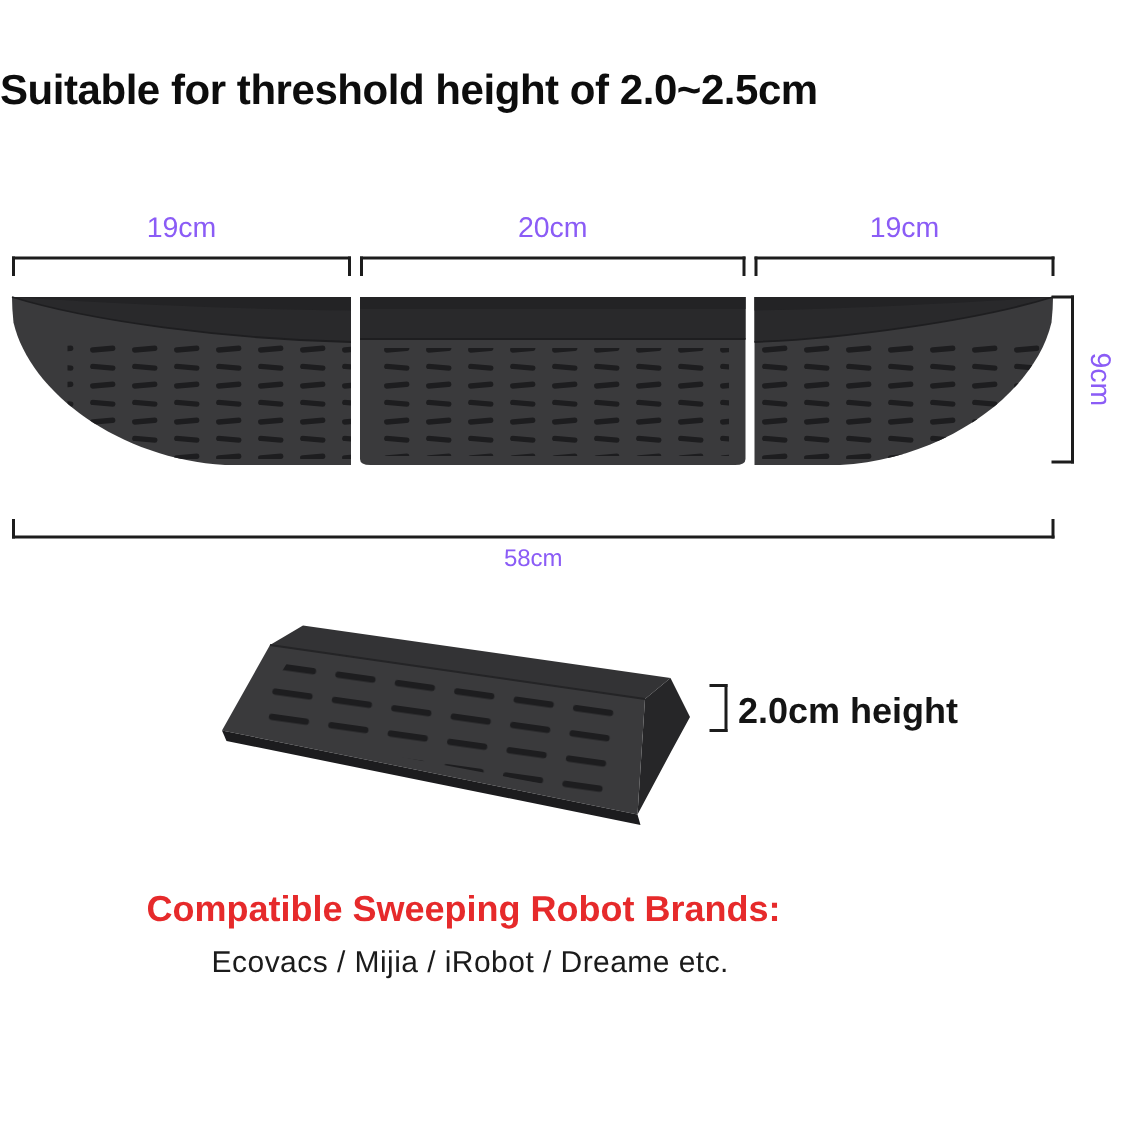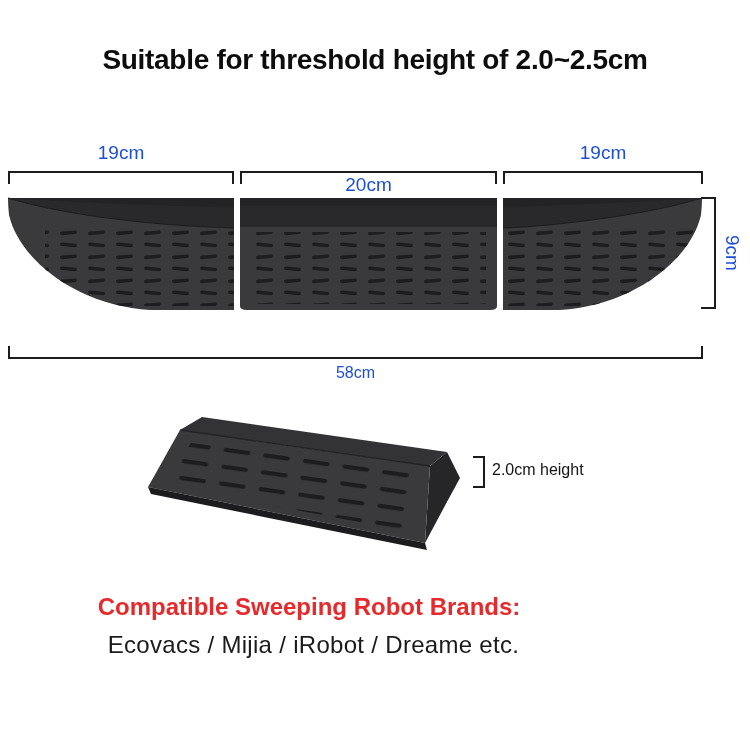--- a/index.html
+++ b/index.html
@@ -3,38 +3,38 @@
 <meta charset="utf-8">
 <style>
   html,body{margin:0;padding:0;background:#ffffff;}
   #canvas{
     position:relative;width:750px;height:750px;background:#ffffff;overflow:hidden;
     font-family:"Liberation Sans", sans-serif;color:#111111;
   }
   .abs{position:absolute;}
   
   .title{
-    left:0;top:44px;width:750px;text-align:center;
+    left:0;top:44px;width:750px;text-align:left;
     font-size:28px;font-weight:bold;letter-spacing:-0.3px;color:#0d0d0d;
   }
   
   .dim-label{
-    font-size:19px;color:#1d4ed8;text-align:center;white-space:nowrap;
+    font-size:19px;color:#8b5cf6;text-align:center;white-space:nowrap;
   }
   .lbl-seg{top:142px;}
   #lbl-seg-left{left:8px;width:226px;}
-  #lbl-seg-mid{left:240px;width:257px;margin-top:32px;}
+  #lbl-seg-mid{left:240px;width:257px;}
   #lbl-seg-right{left:503px;width:200px;}
   #lbl-total{left:8px;width:695px;top:364px;font-size:16px;}
   #lbl-depth{
     left:720px;top:197px;height:112px;width:24px;
     display:flex;align-items:center;justify-content:center;
     writing-mode:vertical-rl;font-size:19px;
   }
-  #lbl-ramp-height{left:492px;top:461px;font-size:16px;font-weight:normal;color:#141414;white-space:nowrap;}
+  #lbl-ramp-height{left:492px;top:461px;font-size:24px;font-weight:bold;color:#141414;white-space:nowrap;}
   
   .bracket{border-color:#1c1c1c;border-style:solid;border-width:0;box-sizing:border-box;}
   .bracket-down{border-top-width:2px;border-left-width:2px;border-right-width:2px;height:13px;top:171px;}
   #bracket-seg-left{left:8px;width:226px;}
   #bracket-seg-mid{left:240px;width:257px;}
   #bracket-seg-right{left:503px;width:200px;}
   #bracket-total{
     left:8px;width:695px;top:346px;height:13px;
     border-bottom-width:2px;border-left-width:2px;border-right-width:2px;
   }
@@ -46,21 +46,21 @@
     left:473px;top:456px;width:12px;height:32px;
     border-top-width:2px;border-right-width:2px;border-bottom-width:2px;
   }
   
   .compat-heading{
     left:0;top:593px;width:618px;text-align:center;
     font-size:24px;font-weight:bold;color:#e62a2b;
   }
   .compat-brands{
     left:0;top:631px;width:627px;text-align:center;
-    font-size:24px;color:#1b1b1b;letter-spacing:0.3px;
+    font-size:20px;color:#1b1b1b;letter-spacing:0.3px;
   }
   svg{display:block;}
 </style>
 </head>
 <body>
 
 <div id="canvas">
 
   <div class="abs title">Suitable for threshold height of 2.0~2.5cm</div>
 

